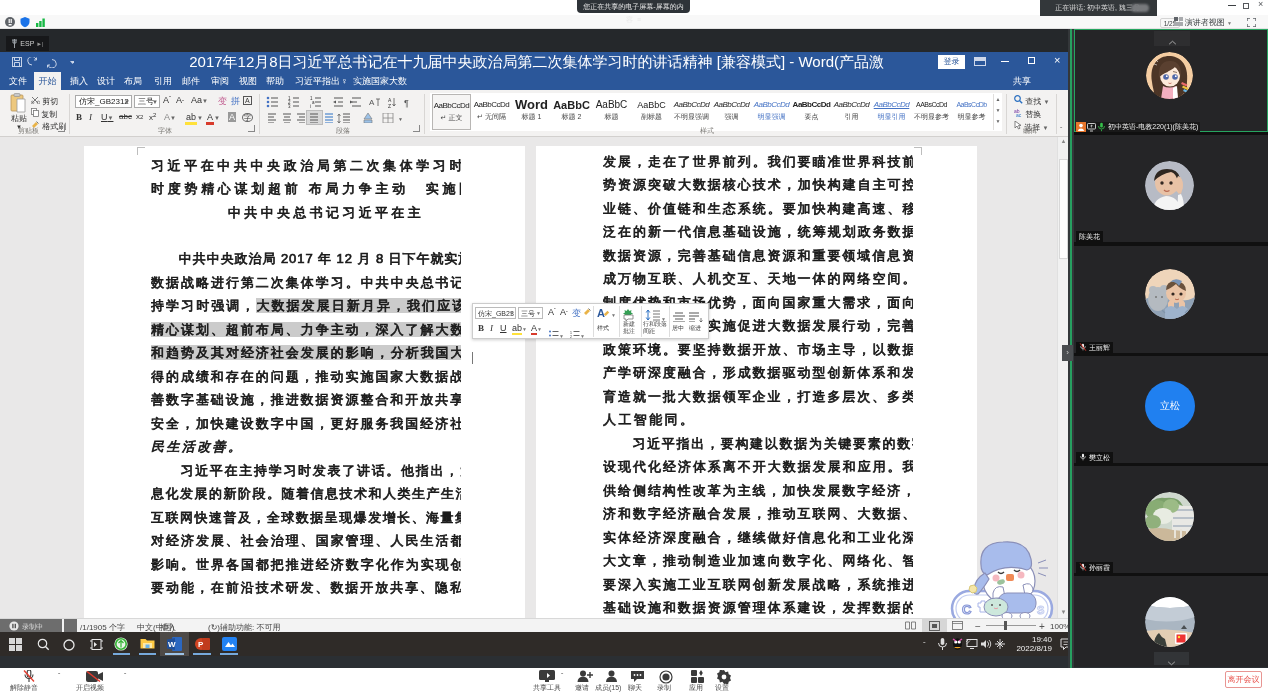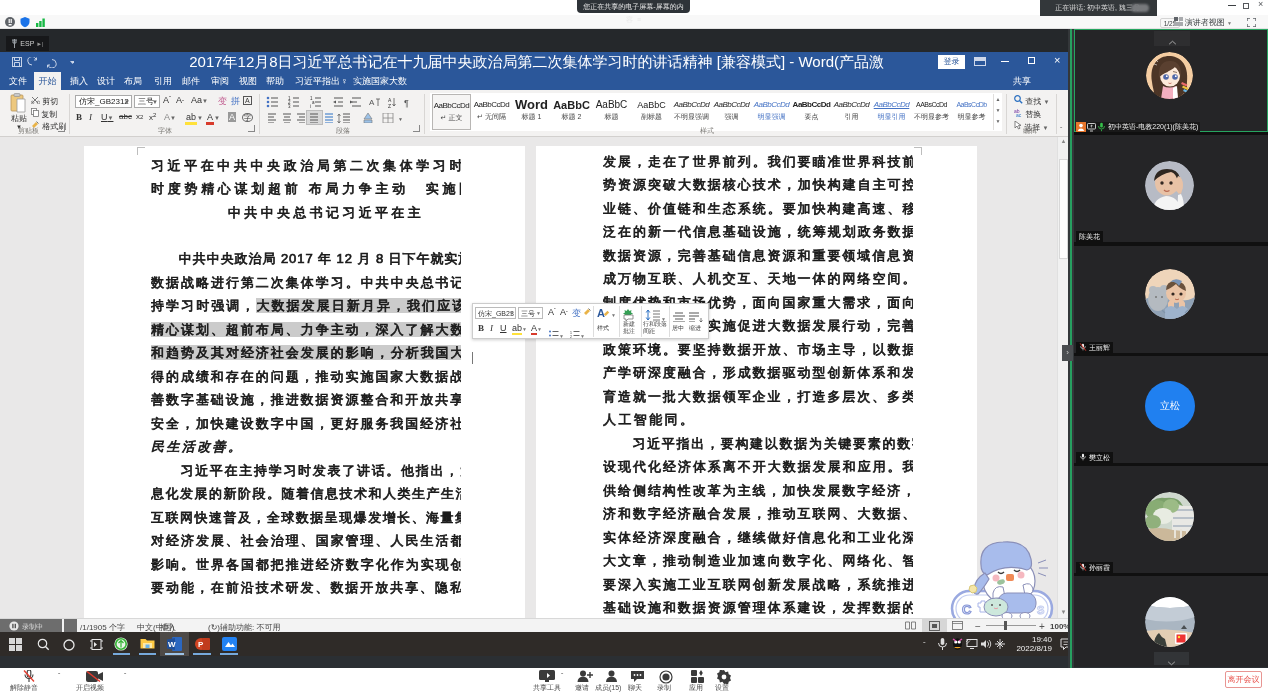--- a/index.html
+++ b/index.html
@@ -454,21 +454,21 @@
         <rect x="3" y="3" width="5" height="4" fill="#555"></rect>
       </svg></span>
   <span class="abs" style="left:952px;top:2px;"><svg width="11" height="9" viewBox="0 0 11 9">
         <rect x="0.5" y="0.5" width="10" height="8" fill="none" stroke="#666" stroke-width="0.8"></rect>
         <path d="M0.5 2.5 h10" stroke="#666" stroke-width="0.7"></path>
       </svg></span>
   <span class="abs" style="left:975px;top:2px;font-size:10px;color:#555;">−</span>
   <div class="abs" style="left:986px;top:6px;width:50px;height:1px;background:#999;"></div>
   <div class="abs" style="left:1004px;top:2px;width:3px;height:9px;background:#555;"></div>
   <span class="abs" style="left:1039px;top:2px;font-size:10px;color:#555;">+</span>
-  <span class="abs" style="left:1050px;top:3px;font-weight:bold;">100%</span>
+  <span class="abs" style="left:1050px;top:3px;">100%</span>
 </div>
 <div class="abs" id="taskbar">
   <svg class="abs" style="left:9px;top:6px" width="13" height="13" viewBox="0 0 13 13">
       <g fill="#d8d8d8">
         <rect x="0" y="0" width="6" height="6"></rect>
         <rect x="7" y="0" width="6" height="6"></rect>
         <rect x="0" y="7" width="6" height="6"></rect>
         <rect x="7" y="7" width="6" height="6"></rect>
       </g>
     </svg>

